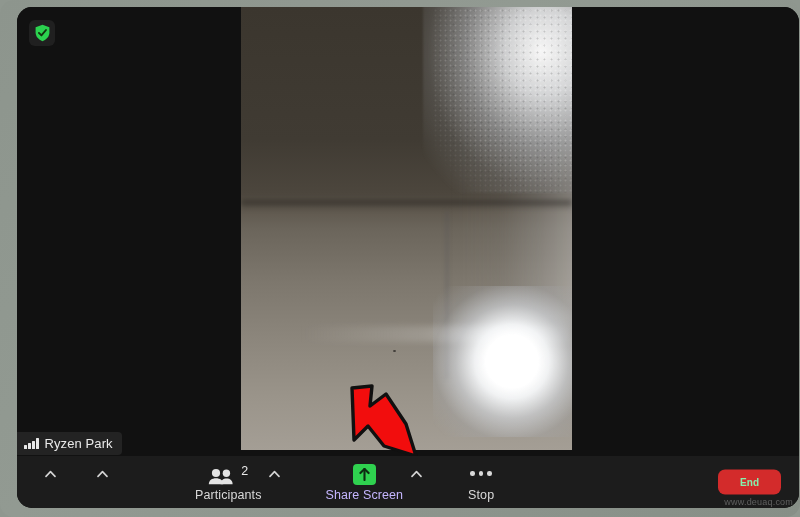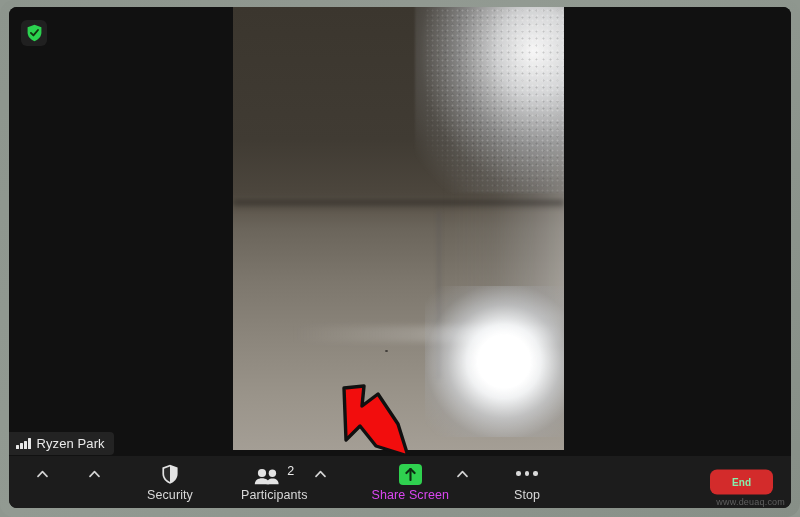--- a/index.html
+++ b/index.html
@@ -21,22 +21,23 @@
     background: linear-gradient(135deg,#8d958d 0%, #929a92 40%, #878f87 100%);
     padding: 7px 9px 9px 9px;
     border-radius: 14px;
   }
 
   .window {
     position: relative;
     width: 100%;
     height: 100%;
     background: #0e0e0e;
-    border-radius: 8px;
+    border-radius: 15px;
     overflow: hidden;
+    margin-left: 8px;
   }
 
   
   .stage {
     position: absolute;
     left: 0; top: 0;
     right: 0;
     bottom: 52px;
     background: #111111;
     overflow: hidden;
@@ -270,21 +271,21 @@
   }
 
   .tb-label {
     margin-top: 3px;
     font-size: 12.5px;
     color: #d9d9d9;
     white-space: nowrap;
     letter-spacing: .1px;
   }
 
-  .tb-label.green { color: #d946ef; }
+  .tb-label.green { color: #c4b5fd; }
 
   .caret {
     display: flex;
     align-items: center;
     justify-content: center;
     height: 100%;
     width: 18px;
     padding-bottom: 16px;
   }
 
@@ -410,29 +411,20 @@
       <div class="tb-group">
         <div class="caret">
           <svg width="11" height="8" viewBox="0 0 11 8">
             <path d="M1 6.4 L5.5 1.6 L10 6.4" fill="none" stroke="#d4d4d4" stroke-width="1.6" stroke-linecap="round" stroke-linejoin="round"></path>
           </svg>
         </div>
       </div>
 
       <div class="sp-4"></div>
 
-      <div class="tb-item">
-        <span class="tb-icon">
-          <svg width="18" height="21" viewBox="0 0 18 21">
-            <path d="M9 0.8 L16.6 3.6 V9.8 C16.6 14.4 13.3 18.2 9 19.8 C4.7 18.2 1.4 14.4 1.4 9.8 V3.6 Z" fill="#e3e3e3"></path>
-            <path d="M9 2.6 V18.0 C5.7 16.6 3.1 13.5 3.1 9.8 V4.7 Z" fill="#2a2a2a"></path>
-          </svg>
-        </span>
-        <span class="tb-label">Security</span>
-      </div>
 
       <div class="sp-4"></div>
 
       <div class="tb-group">
         <div class="tb-item">
           <span class="tb-icon">
             <svg width="27" height="17" viewBox="0 0 27 17">
               <circle cx="8" cy="5" r="4.1" fill="#e3e3e3"></circle>
               <circle cx="18.4" cy="5.2" r="3.7" fill="#e3e3e3"></circle>
               <path d="M0.8 16.2 C0.8 12.2 4.0 10.2 8 10.2 C12 10.2 15.2 12.2 15.2 16.2 Z" fill="#e3e3e3"></path>

